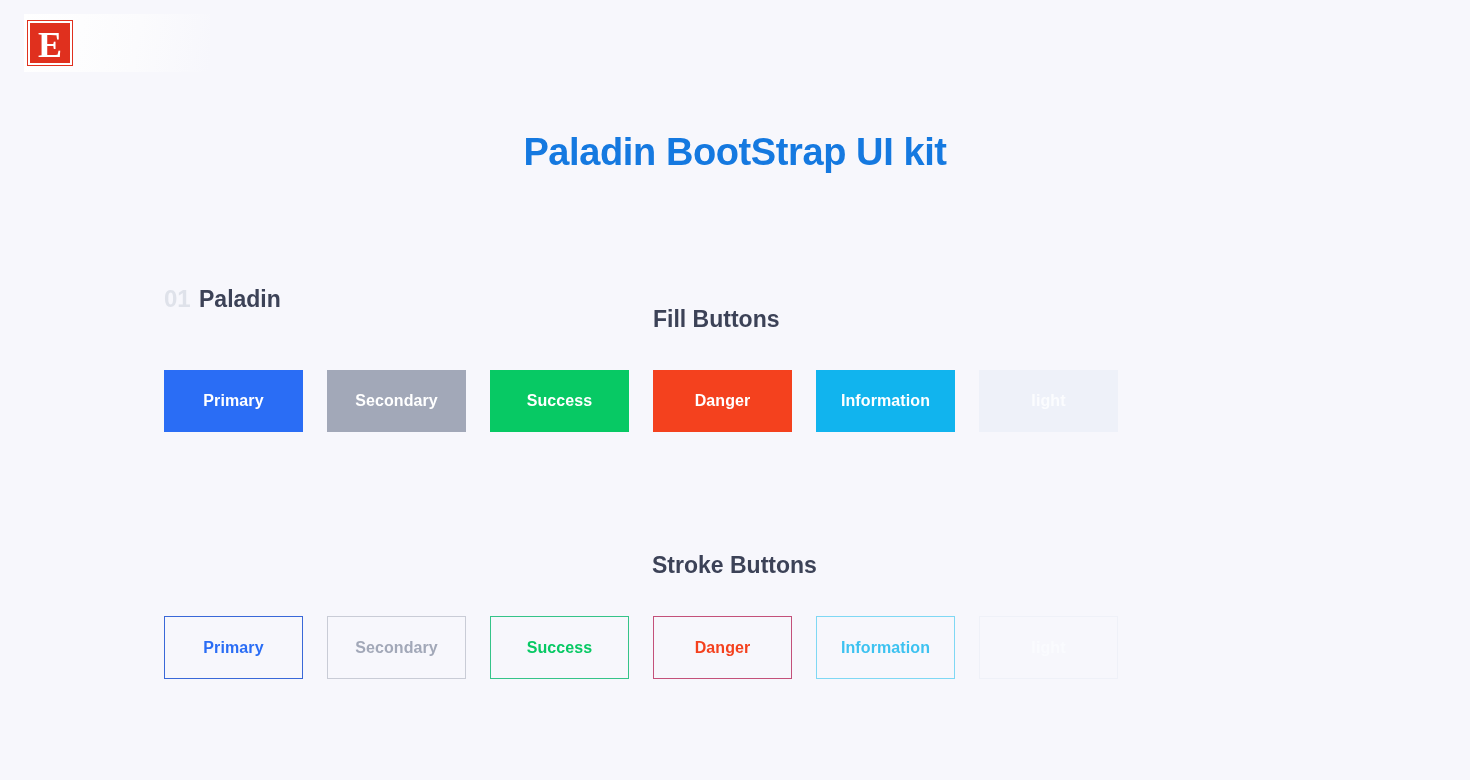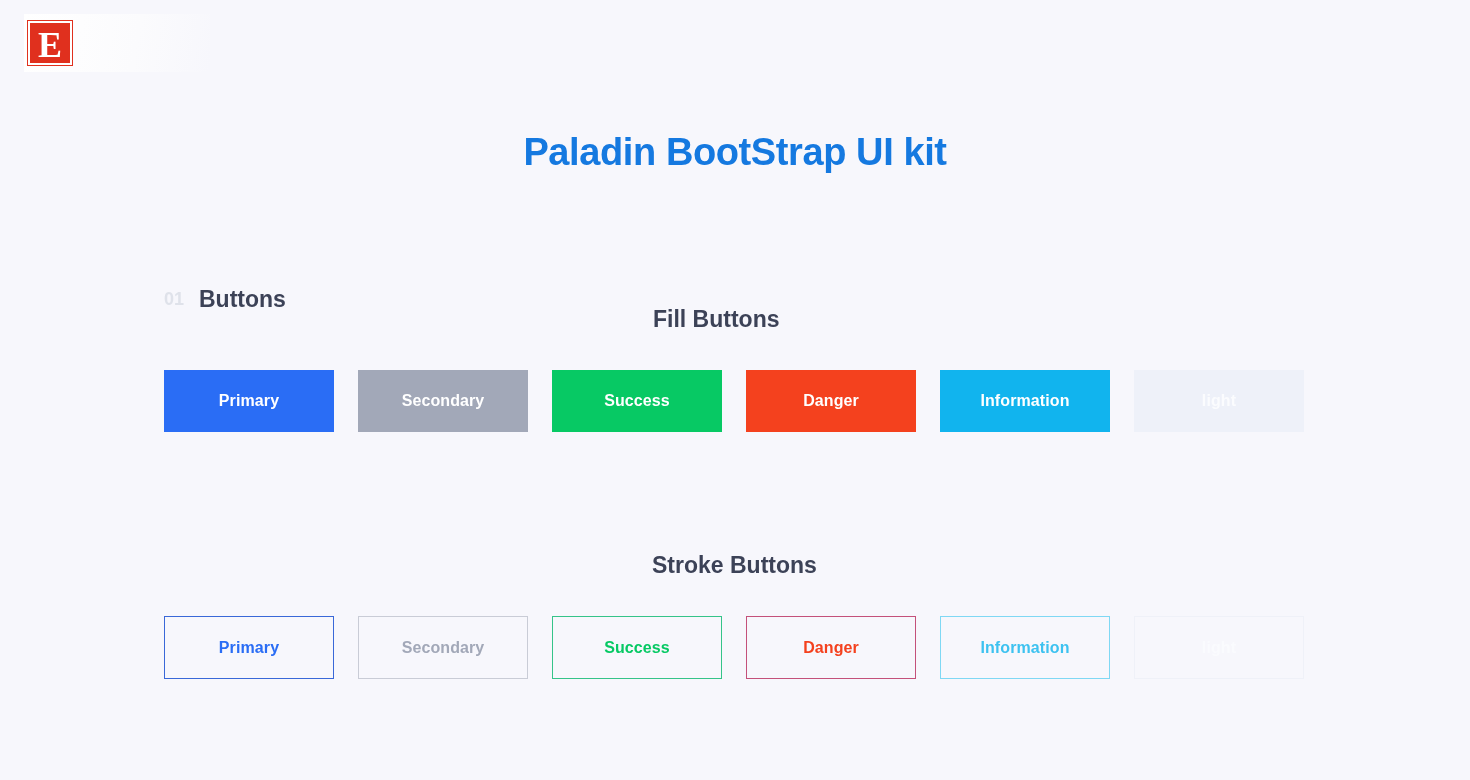--- a/index.html
+++ b/index.html
@@ -86,21 +86,21 @@
     position: absolute;
     top: 282px;
     left: 0;
     width: 1470px;
     height: 34px;
   }
   .sec-number {
     position: absolute;
     left: 164px;
     top: 0;
-    font-size: 18px;
+    font-size: 24px;
     font-weight: bold;
     color: #dfe2ea;
     line-height: 34px;
   }
   .sec-title {
     position: absolute;
     left: 199px;
     top: 0;
     font-size: 23px;
     font-weight: bold;
@@ -129,21 +129,21 @@
   .btn-row {
     position: absolute;
     left: 164px;
     display: flex;
     gap: 24px;
   }
   .btn-row.fill-row   { top: 370px; }
   .btn-row.stroke-row { top: 616px; }
 
   .btn {
-    width: 170px;
+    width: 139px;
     height: 62px;
     display: flex;
     align-items: center;
     justify-content: center;
     font-size: 16px;
     font-weight: bold;
     letter-spacing: 0.1px;
     border: none;
     border-radius: 0;
     cursor: pointer;
@@ -161,21 +161,21 @@
 <body style="background: rgb(247, 247, 252);">
 
 <div class="watermark">
   <div class="wm-badge">E</div>
 </div>
 
 <h1 class="page-title" style="color: rgb(21, 121, 224);">Paladin BootStrap UI kit</h1>
 
 <div class="heading-row">
   <span class="sec-number" style="color: rgb(223, 226, 234);">01</span>
-  <span class="sec-title" style="color: rgb(60, 66, 87);">Buttons</span>
+  <span class="sec-title" style="color: rgb(60, 66, 87);">Paladin</span>
   <span class="group-title fill">Fill Buttons</span>
 </div>
 
 <span class="group-title stroke">Stroke Buttons</span>
 
 <div class="btn-row fill-row">
   <button class="btn" style="background: rgb(42, 109, 245); color: rgb(255, 255, 255);">Primary</button>
   <button class="btn" style="background: rgb(162, 168, 184); color: rgb(255, 255, 255);">Secondary</button>
   <button class="btn" style="background: rgb(7, 201, 100); color: rgb(255, 255, 255);">Success</button>
   <button class="btn" style="background: rgb(244, 65, 30); color: rgb(255, 255, 255);">Danger</button>

